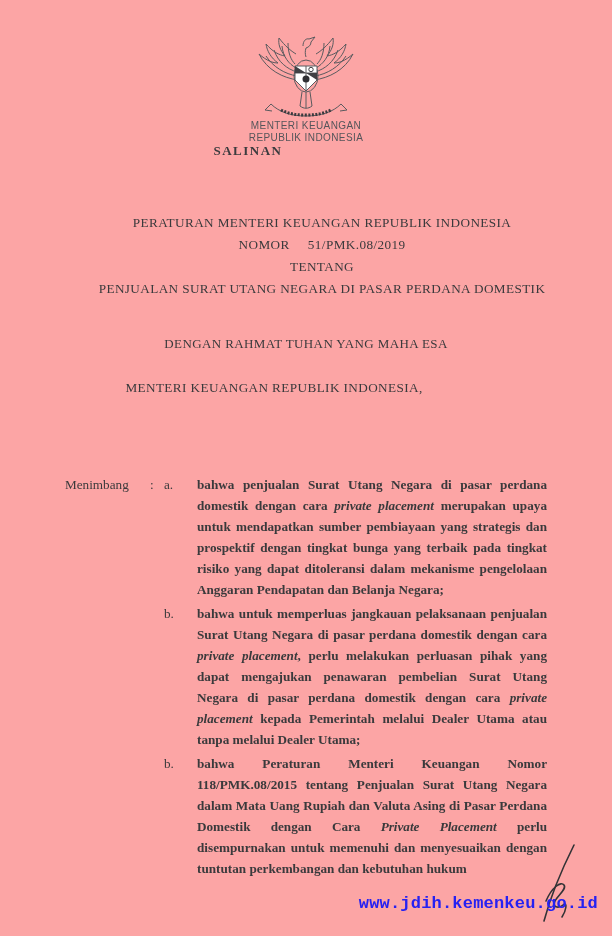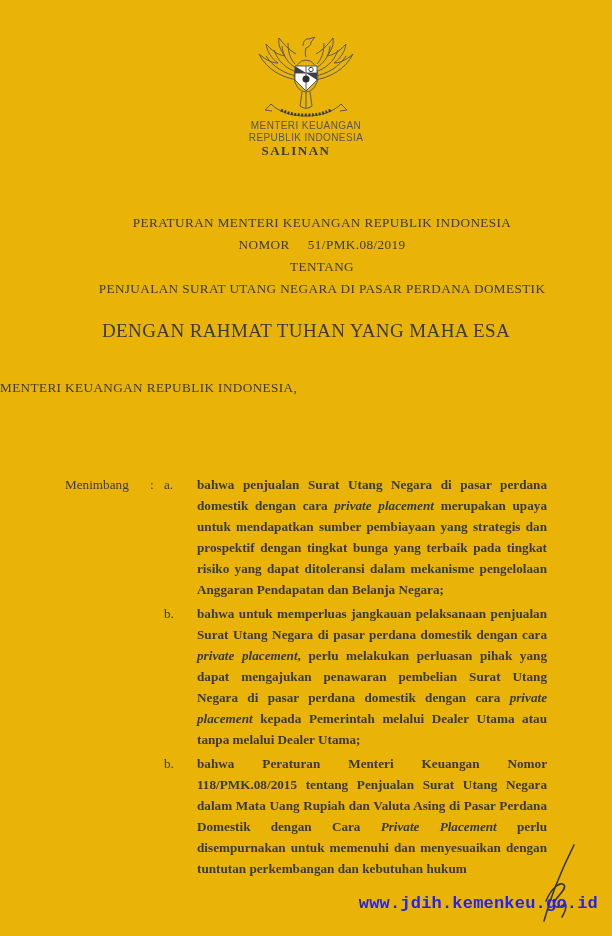--- a/index.html
+++ b/index.html
@@ -1,56 +1,56 @@
 <!DOCTYPE html>
 <html><head>
 <meta charset="utf-8">
 <style>
   html,body{margin:0;padding:0;background:#e8e8e8;}
   .page{
     position:relative;
     width:612px;height:936px;
     margin:0 auto;
-    background:#eab308;
+    background:#fca5a5;
     overflow:hidden;
     font-family:"Liberation Serif","DejaVu Serif",serif;
     color:#3a3a3c;
   }
   
   .emblem-wrap{
     position:absolute;top:34px;left:0;width:612px;
     display:flex;justify-content:center;
   }
   .ministry{
     position:absolute;top:120px;left:0;width:612px;
     text-align:center;
     font-family:"Liberation Sans","DejaVu Sans",sans-serif;
     font-size:10px;line-height:12px;color:#55555a;letter-spacing:.4px;
   }
   .salinan{
     position:absolute;top:143px;left:0;width:496px;
     text-align:center;font-weight:bold;font-size:13px;
-    letter-spacing:1.5px;color:#3b3b3e;padding-left:48px;
+    letter-spacing:1.5px;color:#3b3b3e;
   }
   
   .title-block{
     position:absolute;top:212px;left:16px;width:612px;
     text-align:center;font-size:13.2px;line-height:22px;
     letter-spacing:.4px;color:#3a3a3c;
   }
   .nomor-num{display:inline-block;margin:0 0 0 18px;letter-spacing:.5px;}
   .it{font-style:italic;}
   
   .invocation{
-    position:absolute;top:320px;left:0;width:612px;
-    text-align:center;font-size:19px;letter-spacing:.4px;
+    position:absolute;top:336px;left:0;width:612px;
+    text-align:center;font-size:13px;letter-spacing:.4px;
   }
   .authority{
     position:absolute;top:380px;left:0;width:548px;
-    text-align:left;font-size:13.2px;letter-spacing:.4px;
+    text-align:center;font-size:13.2px;letter-spacing:.4px;
   }
   
   .considerations{
     position:absolute;top:446px;left:65px;width:482px;
     font-size:13.2px;line-height:21px;margin-top:28px;
   }
   .c-row{
     display:grid;
     grid-template-columns:85px 14px 33px 1fr;
     margin-bottom:3px;

